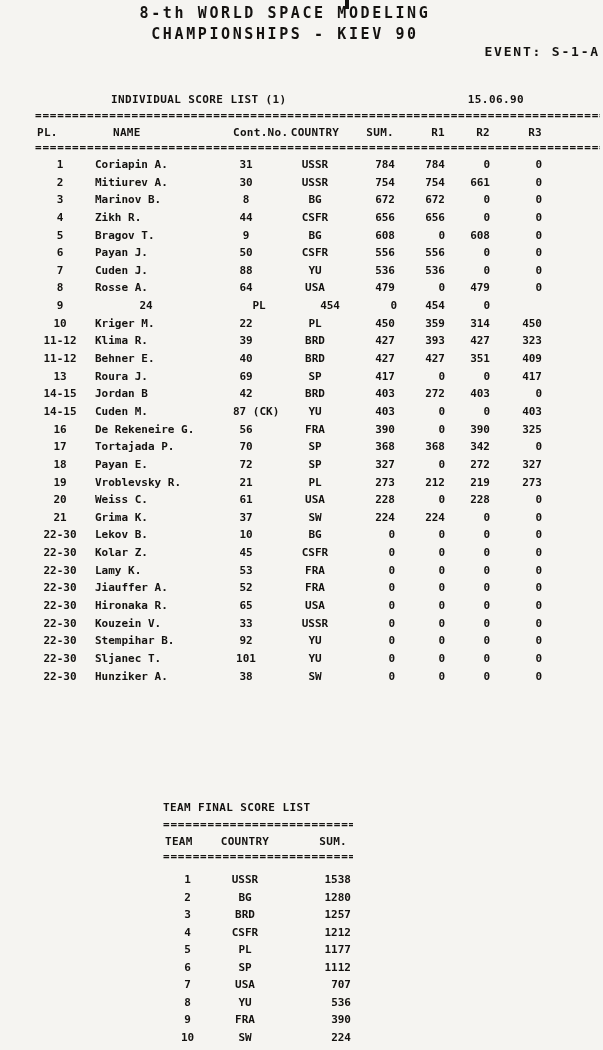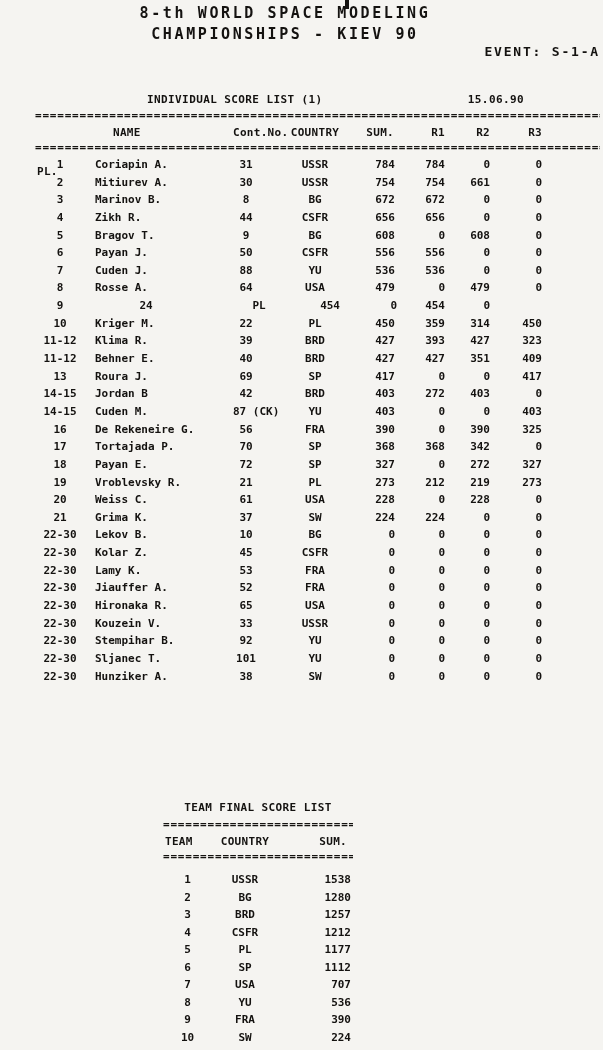--- a/index.html
+++ b/index.html
@@ -32,54 +32,54 @@
   }
   
   .ind-table{
     position:absolute;left:35px;top:92px;width:565px;
     font-size:11px;
   }
   .ind-head{
     display:flex;align-items:baseline;
     height:17px;line-height:16px;letter-spacing:.4px;white-space:nowrap;
   }
-  .ind-head .list-title{margin-left:112px;}
+  .ind-head .list-title{margin-left:76px;}
   .ind-head .list-date{margin-left:auto;margin-right:76px;}
   .sep{
     height:15px;line-height:14px;
     font-size:11px;letter-spacing:.8px;
     overflow:hidden;white-space:nowrap;
   }
   .grid8{
     display:grid;
     grid-template-columns:50px 148px 52px 60px 55px 48px 45px 52px;
     width:510px;
   }
   .ind-cols{height:17px;line-height:17px;letter-spacing:.3px;}
   .irow{height:17.65px;line-height:17.65px;white-space:nowrap;}
   .c{overflow:visible;white-space:nowrap;}
-  .h-pl{text-align:left;padding-left:2px;margin-top:39px;}
+  .h-pl{text-align:left;padding-left:2px;}
   .h-name{text-align:left;padding-left:28px;}
   .h-cont{text-align:center;}
   .h-ctry{text-align:center;}
   .h-sum{text-align:right;padding-right:6px;}
   .h-r{text-align:right;padding-right:3px;}
   .c-pl{text-align:center;}
   .c-name{text-align:left;padding-left:10px;}
   .c-cont{text-align:center;padding-right:26px;}
   .c-ctry{text-align:center;}
   .c-sum{text-align:right;padding-right:5px;}
   .c-r{text-align:right;padding-right:3px;}
   
   .team-table{
     position:absolute;left:163px;top:800px;width:190px;
     font-size:11px;
   }
   .team-title{
-    text-align:center;height:18px;line-height:16px;letter-spacing:.4px;white-space:nowrap;
+    height:18px;line-height:16px;letter-spacing:.4px;white-space:nowrap;
   }
   .grid3{
     display:grid;
     grid-template-columns:37px 90px 63px;
     width:190px;
   }
   .team-cols{height:17px;line-height:17px;letter-spacing:.3px;}
   .team-rows{margin-top:6px;}
   .trow{height:17.5px;line-height:17.5px;white-space:nowrap;}
   .t-team-h{text-align:left;padding-left:2px;}

